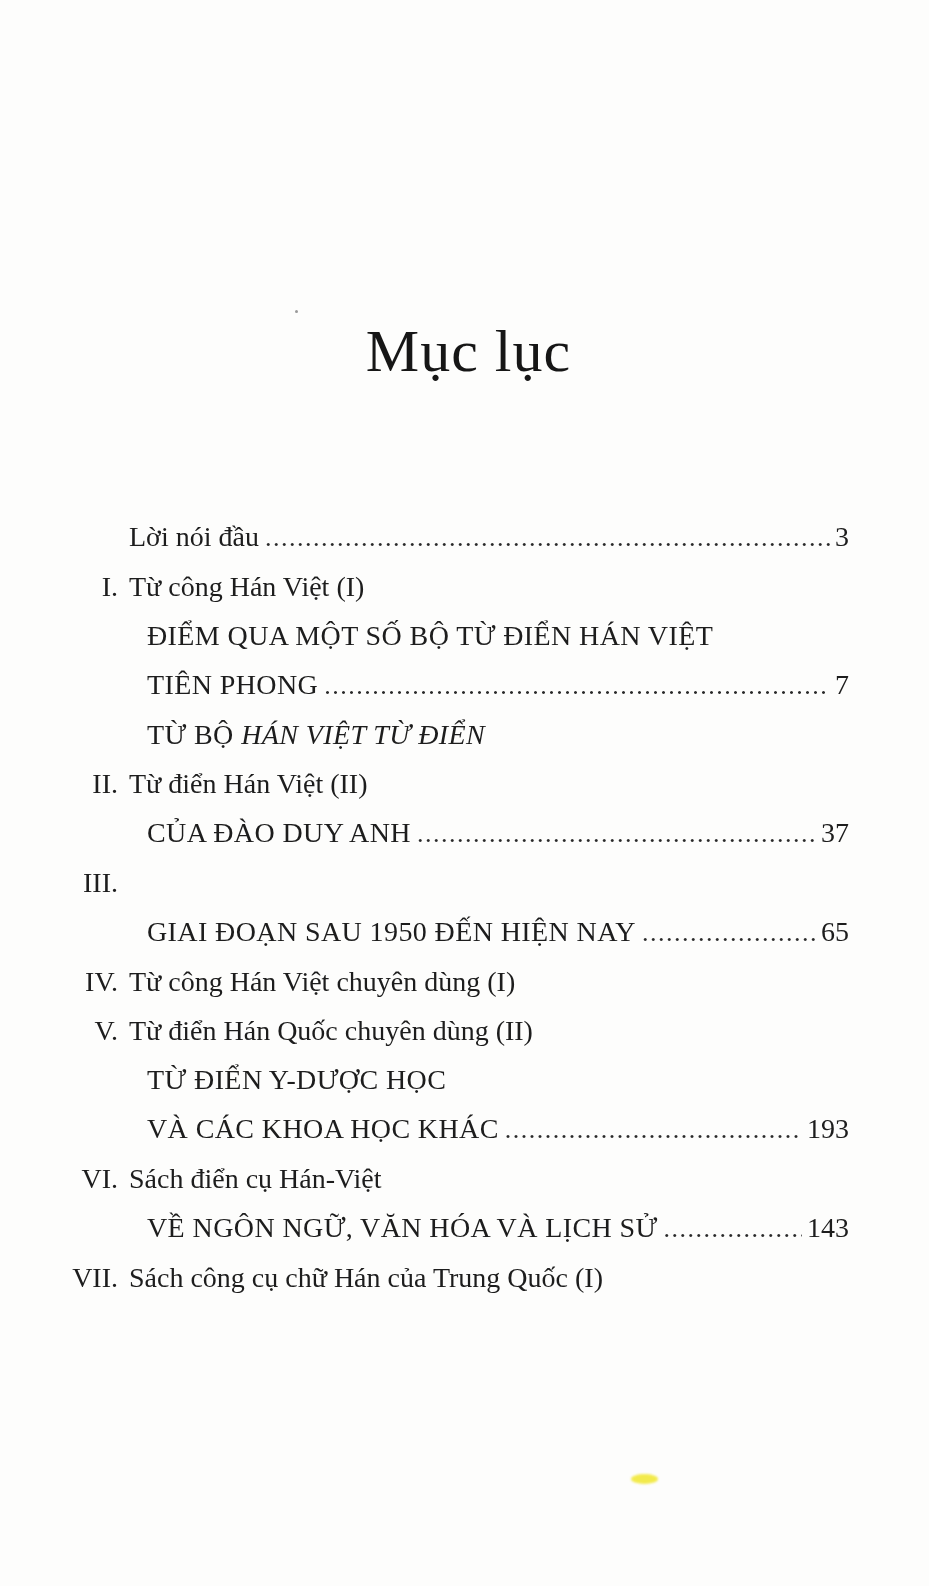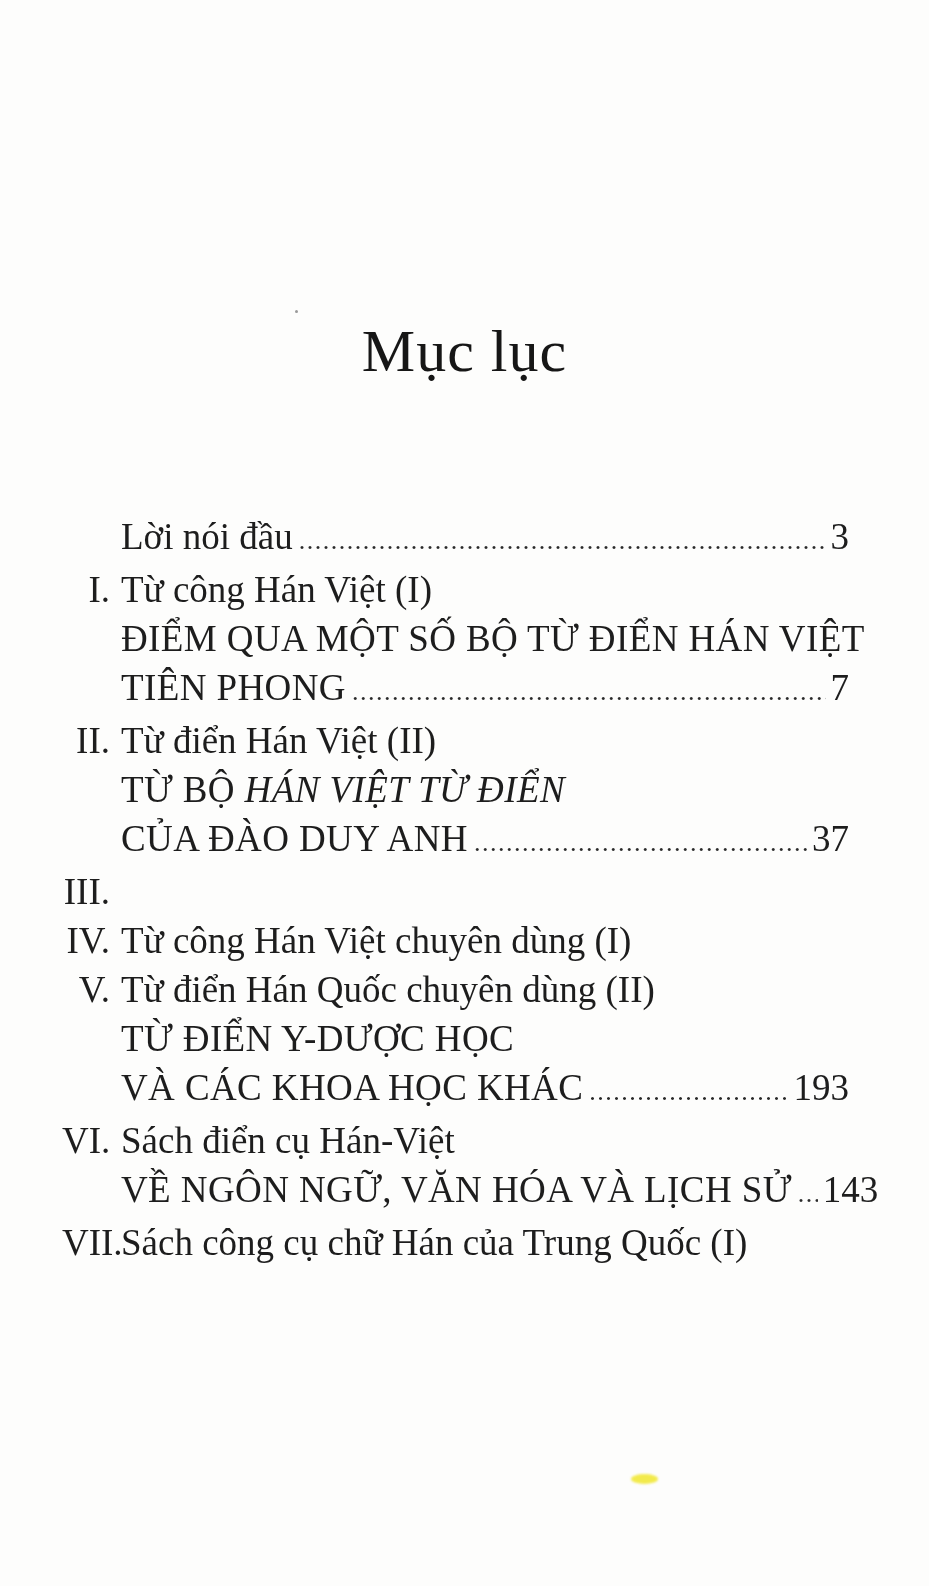--- a/index.html
+++ b/index.html
@@ -9,50 +9,51 @@
     -webkit-font-smoothing: antialiased;
   }
   .page {
     position: relative;
     width: 929px;
     height: 1586px;
     margin: 0 auto;
     background: #fdfdfc;
     color: #1d1d1d;
     overflow: hidden;
+    padding-left: 8px;
   }
   .title {
     padding-top: 315px;
     text-align: center;
     font-size: 60px;
     font-weight: 400;
     line-height: 72px;
     letter-spacing: 1px;
     color: #161616;
   }
   .toc {
     margin-top: 125px;
     padding-left: 62px;
     padding-right: 80px;
   }
   .row {
     display: flex;
     align-items: baseline;
     line-height: 49px;
-    font-size: 37px;
+    font-size: 28px;
     white-space: nowrap;
   }
   .numeral {
     flex: none;
     width: 48px;
     text-align: right;
     margin-right: 11px;
   }
   .text { flex: none; }
-  .caps { letter-spacing: 0.4px; }
+  .caps { letter-spacing: 0.4px; margin-left: 18px; }
   .italic { font-style: italic; }
   .leader {
     flex: 1 1 auto;
     overflow: hidden;
     white-space: nowrap;
     margin-left: 6px;
     margin-right: 5px;
     min-width: 20px;
   }
   .leader::after {
@@ -106,35 +107,41 @@
         <span class="numeral"></span>
         <span class="text caps">ĐIỂM QUA MỘT SỐ BỘ TỪ ĐIỂN HÁN VIỆT</span>
       </div>
       <div class="row">
         <span class="numeral"></span>
         <span class="text caps">TIÊN PHONG</span>
         <span class="leader"></span>
         <span class="pagenum">7</span>
       </div>
       <div class="row">
+        <span class="numeral"></span>
+        <span class="text caps">TỪ BỘ <span class="italic">HÁN VIỆT TỪ ĐIỂN</span></span>
+      </div>
+      <div class="row">
         <span class="numeral">II.</span>
         <span class="text">Từ điển Hán Việt (II)</span>
-      </div>
-      <div class="row">
-        <span class="numeral"></span>
-        <span class="text caps">TỪ BỘ <span class="italic">HÁN VIỆT TỪ ĐIỂN</span></span>
       </div>
       <div class="row">
         <span class="numeral"></span>
         <span class="text caps">CỦA ĐÀO DUY ANH</span>
         <span class="leader"></span>
         <span class="pagenum">37</span>
       </div>
       <div class="row">
         <span class="numeral">III.</span>
+      </div>
+      <div class="row">
+        <span class="numeral"></span>
+        <span class="text caps">GIAI ĐOẠN SAU 1950 ĐẾN HIỆN NAY</span>
+        <span class="leader"></span>
+        <span class="pagenum">65</span>
       </div>
       <div class="row">
         <span class="numeral">IV.</span>
         <span class="text">Từ công Hán Việt chuyên dùng (I)</span>
       </div>
       <div class="row">
         <span class="numeral">V.</span>
         <span class="text">Từ điển Hán Quốc chuyên dùng (II)</span>
       </div>
       <div class="row">

